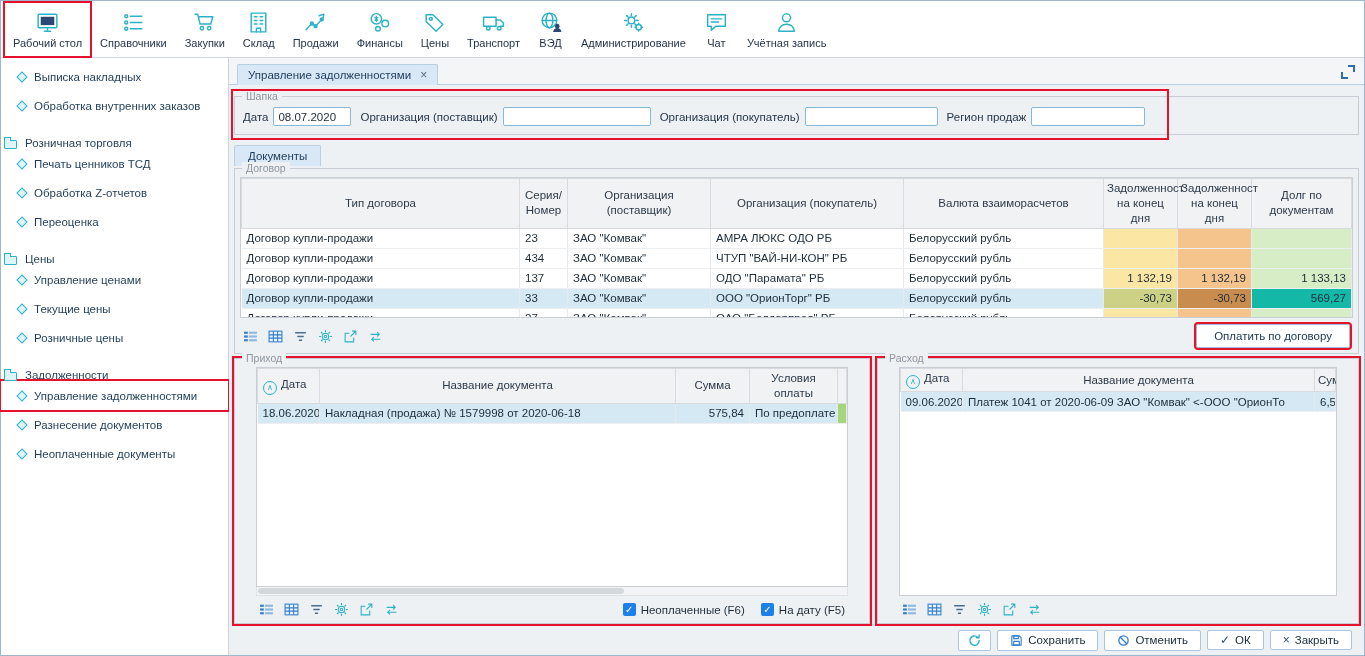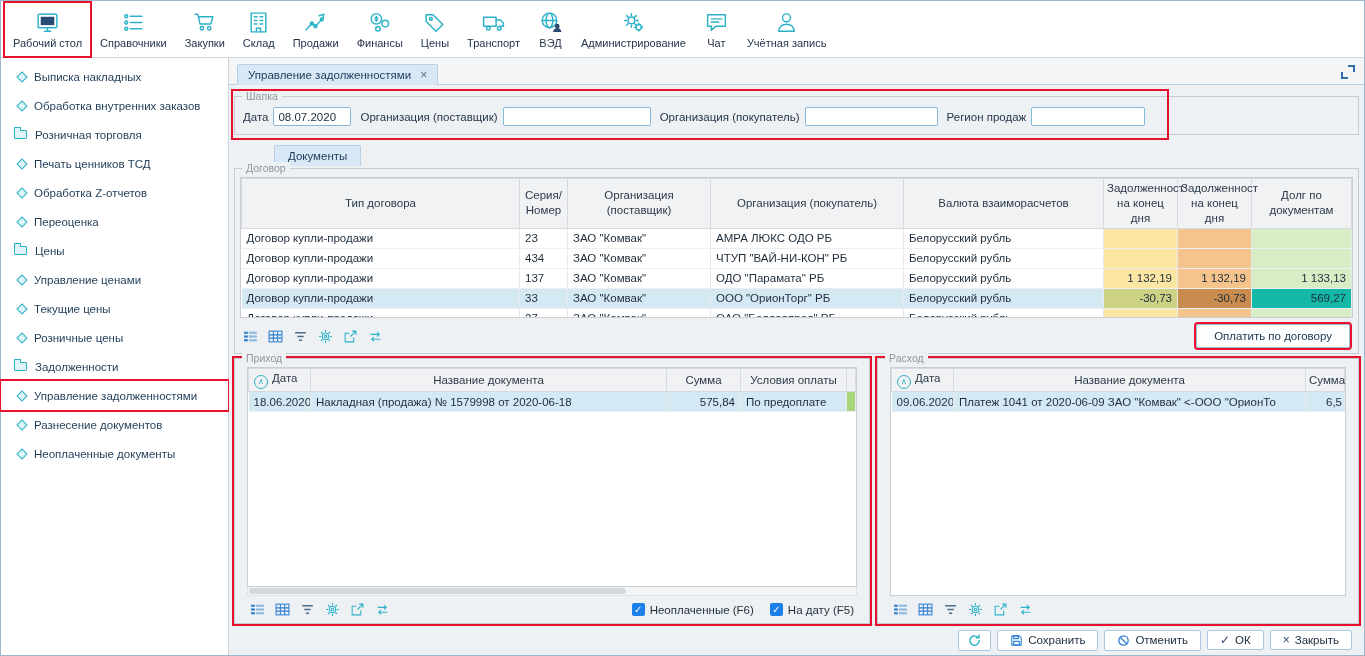--- a/index.html
+++ b/index.html
@@ -13,21 +13,21 @@
   
   .toolbar { height:57px; flex-shrink:0; display:flex; align-items:stretch; gap:2px; padding:2px 4px 1px; border-bottom:1px solid #cfd6dc; background:#fff; }
   .tb-item { display:flex; flex-direction:column; align-items:center; justify-content:center; gap:2px; padding:2px 8px; cursor:default; }
   .tb-item svg { width:25px; height:25px; fill:none; stroke:#2cb2c8; stroke-width:1.4; stroke-linecap:round; stroke-linejoin:round; }
   .tb-label { font-size:11px; color:#24344c; white-space:nowrap; }
 
   
   .content { flex:1; display:flex; min-height:0; }
   .sidebar { width:228px; flex-shrink:0; background:#fff; border-right:1px solid #ccd3d9; padding-top:4px; }
   .side-item { height:29px; display:flex; align-items:center; gap:8px; padding-left:17px; cursor:default; }
-  .side-item.folder { padding-left:13px; }
+  .side-item.folder { padding-left:3px;align-items:flex-end; }
   .side-label { font-size:11.5px; color:#1f3c57; white-space:nowrap; }
   .dia { width:8px; height:8px; border:1.4px solid #2cb2c8; background:#dff4f8; transform:rotate(45deg); flex-shrink:0; }
   .fold { width:13px; height:9px; border:1.3px solid #2cb2c8; background:#dff4f8; border-radius:1px; position:relative; flex-shrink:0; }
   .fold::before { content:""; position:absolute; top:-4px; left:-1px; width:5px; height:3px; border:1.3px solid #2cb2c8; border-bottom:none; background:#dff4f8; }
 
   .main { flex:1; min-width:0; display:flex; flex-direction:column; background:#eef1f4; }
 
   
   .tabbar { height:27px; flex-shrink:0; display:flex; align-items:flex-end; padding:3px 8px 0; background:#f3f5f7; border-bottom:1px solid #b9cfe2; position:relative; }
   .tab { display:flex; align-items:center; gap:9px; background:#d8e8f6; border:1px solid #b9cfe2; border-bottom:none; border-radius:2px 2px 0 0; padding:4px 10px; font-size:11.5px; color:#1d3b5a; margin-bottom:-1px; }
@@ -43,21 +43,21 @@
   .legend { position:absolute; top:-7px; left:7px; background:#eef1f4; padding:0 4px; font-size:10.5px; color:#8e969e; z-index:2; }
 
   
   .hdr-group { margin:7px 0 10px; padding:10px 8px 8px; display:flex; align-items:center; gap:5px; }
   .hdr-group label { font-size:11.5px; color:#25364a; white-space:nowrap; margin-left:4px; }
   .inp { height:19px; border:1px solid #86b9d8; border-radius:2px; background:#fff; padding:0 4px; font-family:inherit; font-size:11.5px; color:#1e2c3a; }
   .w-date { width:78px; } .w-sup { width:148px; } .w-buy { width:133px; } .w-reg { width:114px; }
   .annot-red { position:absolute; left:-4px; top:-8px; width:938px; height:calc(100% + 14px); border:2px solid #e8112d; pointer-events:none; z-index:3; }
 
   
-  .doc-tabs { height:23px;margin-left:40px; }
+  .doc-tabs { height:23px; }
   .doc-tab { display:inline-block; background:#d8e8f6; border:1px solid #b9cfe2; border-bottom:none; border-radius:2px 2px 0 0; padding:4px 13px; font-size:11.5px; color:#1d3b5a; }
 
   
   .table-wrap { background:#fff; border:1px solid #c9cfd5; overflow:hidden; }
   .table-wrap table { width:100%; border-collapse:collapse; table-layout:fixed; }
   .table-wrap th { background:#f1f2f3; border:1px solid #d7dbdf; font-weight:normal; font-size:11.5px; color:#2b3a4a; padding:2px 3px; text-align:center; vertical-align:middle; line-height:1.3; }
   .table-wrap td { height:20px; border-right:1px solid #e7eaed; border-bottom:1px solid #eceff1; padding:1px 5px; font-size:11.5px; color:#1e2c3a; white-space:nowrap; overflow:hidden; }
   .table-wrap tr.sel td { background:#d4e9f3; }
 
   
@@ -79,21 +79,21 @@
   .spacer { flex:1; }
   .pay-btn { border:1px solid #9cc0dc; background:#fdfeff; padding:5px 17px; font-family:inherit; font-size:11.5px; color:#203a52; border-radius:2px; cursor:default; }
 
   
   .sub-tabs { display:flex; gap:3px; margin-top:9px; height:24px; }
   .sub-tab { background:#eef1f4; border:1px solid #c2cad1; border-radius:2px 2px 0 0; padding:4px 11px; font-size:11.5px; color:#2b3a4a; }
   .sub-tab.active { background:#d8e8f6; border-color:#b9cfe2; }
 
   
   .panels { flex:1; min-height:0; display:flex; gap:7px; padding-top:4px; }
-  .panel { display:flex; flex-direction:column; padding:8px 12px 3px; }
+  .panel { display:flex; flex-direction:column; padding:8px 21px 3px; }
   .panel.income { width:636px; flex-shrink:0; }
   .panel.expense { flex:1; min-width:0; }
   .grow { flex:1; min-height:0; }
 
   .sortable th:first-child { text-align:left; padding-left:5px; }
   .sortable th:first-child::before { content:"\2227"; display:inline-block; width:12px; height:12px; line-height:11px; text-align:center; font-size:8px; color:#2cb2c8; border:1px solid #2cb2c8; border-radius:50%; margin-right:4px; vertical-align:-2px; }
 
   .t-income th:nth-child(1){width:62px;} .t-income th:nth-child(2){width:356px;}
   .t-income th:nth-child(3){width:74px;} .t-income th:nth-child(5){width:9px; padding:0;}
   .t-income td:nth-child(3){text-align:right;}

